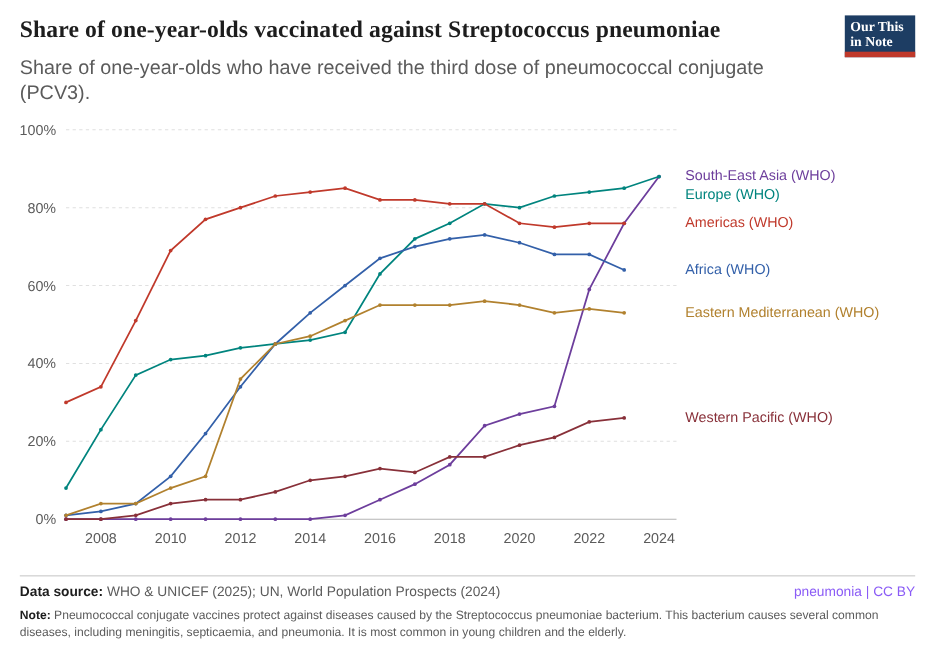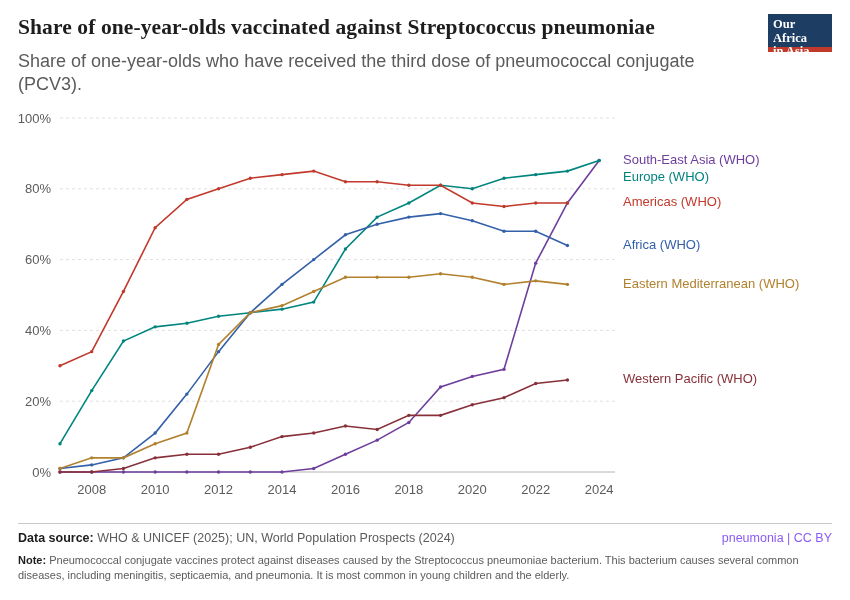--- a/index.html
+++ b/index.html
@@ -137,22 +137,22 @@
 <body>
 
 <div class="page">
 
   <div class="header">
     <h1 class="chart-title">Share of one-year-olds vaccinated against Streptococcus pneumoniae</h1>
     <p class="chart-subtitle">Share of one-year-olds who have received the third dose of pneumococcal conjugate (PCV3).</p>
   </div>
 
   <div class="owid-logo">
-    <div>Our Africa</div>
-    <div>in Asia</div>
+    <div>Our This</div>
+    <div>in Note</div>
   </div>
 
   <div class="plot-wrap">
     <svg class="chart" id="chart-svg" width="850" height="410" viewBox="0 0 850 410">
         <line x1="60" x2="615" y1="368" y2="368" class="grid-line zero"></line>
         <text x="51" y="372.5" class="axis-label y-label">0%</text>
         <line x1="60" x2="615" y1="297.2" y2="297.2" class="grid-line"></line>
         <text x="51" y="301.7" class="axis-label y-label">20%</text>
         <line x1="60" x2="615" y1="226.4" y2="226.4" class="grid-line"></line>
         <text x="51" y="230.9" class="axis-label y-label">40%</text>

